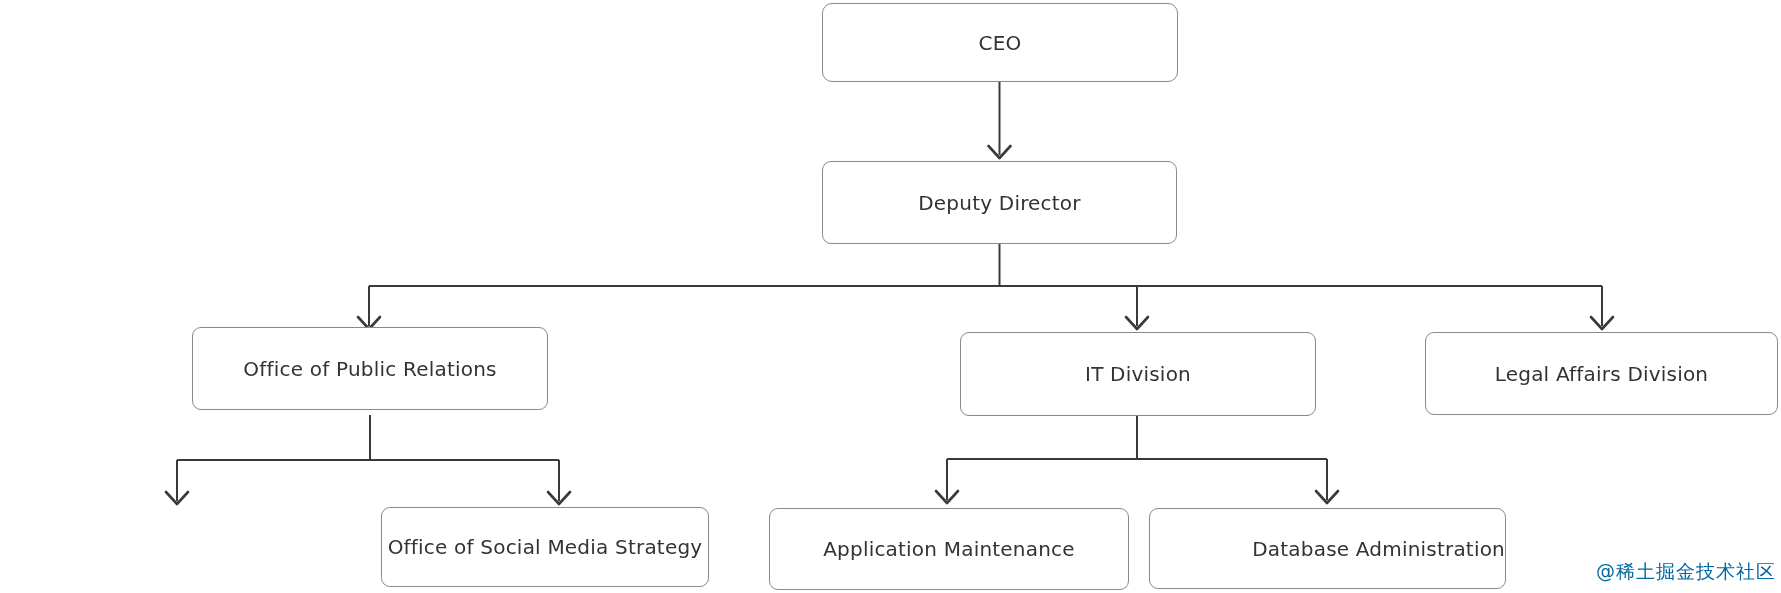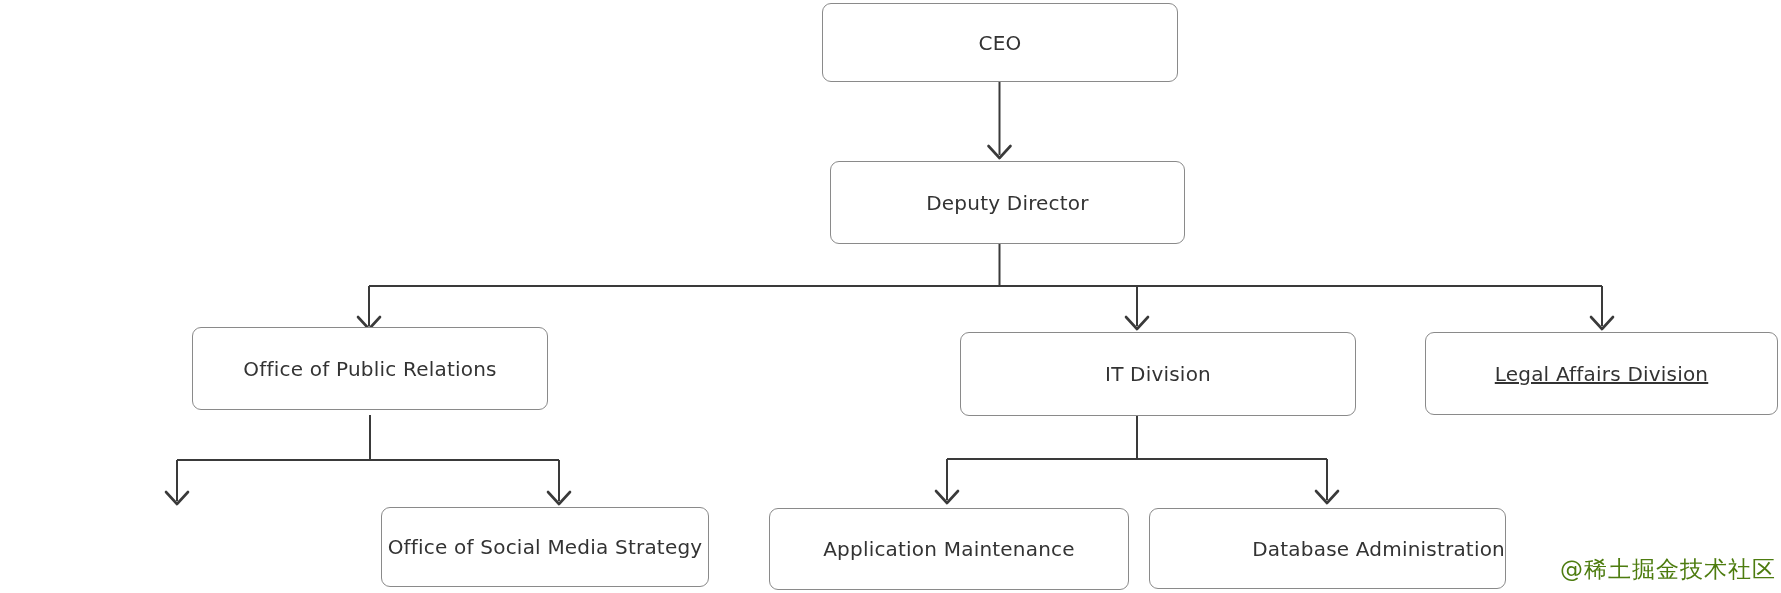--- a/index.html
+++ b/index.html
@@ -31,35 +31,35 @@
     border-radius: 9px;
     display: flex;
     align-items: center;
     justify-content: center;
     text-align: center;
     color: #333333;
     font-size: 20px;
     letter-spacing: 0.2px;
     white-space: nowrap;
   }
-  .node-ceo      { left: 822px;  top: 3px;   width: 356px; height: 79px; }
-  .node-deputy   { left: 822px;  top: 161px; width: 355px; height: 83px; margin-left: 8px; }
+  .node-ceo      { left: 822px;  top: 3px;   width: 356px; height: 79px; border-radius: 10px; }
+  .node-deputy   { left: 822px;  top: 161px; width: 355px; height: 83px; }
   .node-opr      { left: 192px;  top: 327px; width: 356px; height: 83px; }
-  .node-it       { left: 960px;  top: 332px; width: 396px; height: 84px; }
-  .node-legal    { left: 1425px; top: 332px; width: 353px; height: 83px; text-decoration: underline; }
+  .node-it       { left: 960px;  top: 332px; width: 356px; height: 84px; }
+  .node-legal    { left: 1425px; top: 332px; width: 353px; height: 83px; }
   .node-press    { left: 3px;    top: 507px; width: 353px; height: 81px; }
   .node-osms     { left: 381px;  top: 507px; width: 328px; height: 80px; }
   .node-appmaint { left: 769px;  top: 508px; width: 360px; height: 82px; }
   .node-dbadmin  { left: 1149px; top: 508px; width: 357px; height: 81px; justify-content: flex-end; }
   .watermark {
     position: absolute;
     right: 5px;
     bottom: 8px;
-    font-size: 23px;
-    color: #4d7c0f;
+    font-size: 19px;
+    color: #0369a1;
     letter-spacing: 1px;
   }
 </style>
 </head>
 <body>
 
 <div class="canvas">
 
   <svg class="edges-overlay" width="1781" height="593" viewBox="0 0 1781 593" stroke="#3a3a3a" stroke-width="2" fill="none">
 

